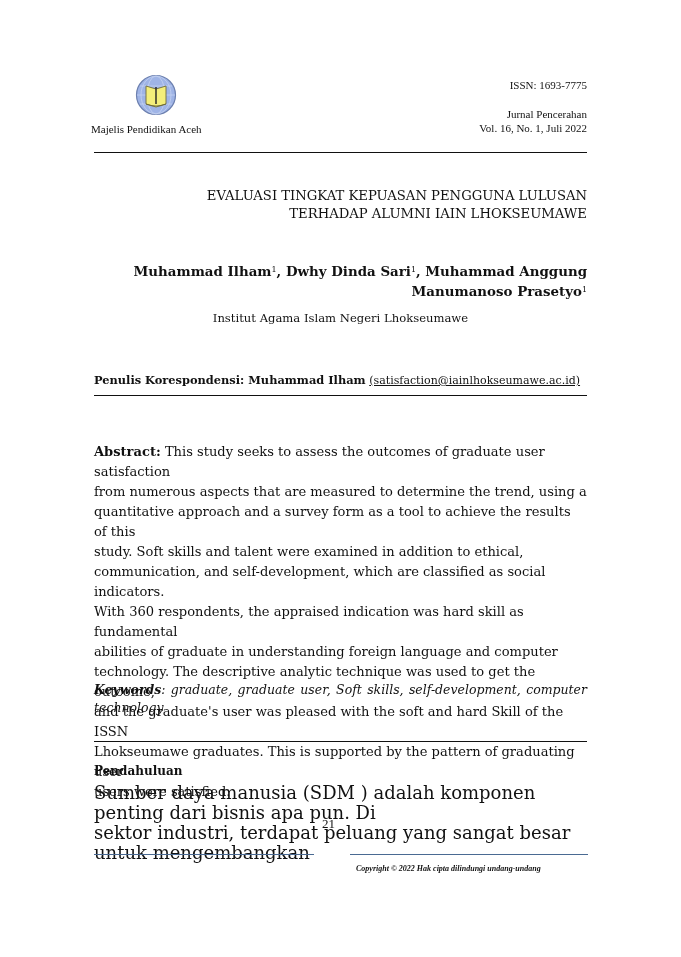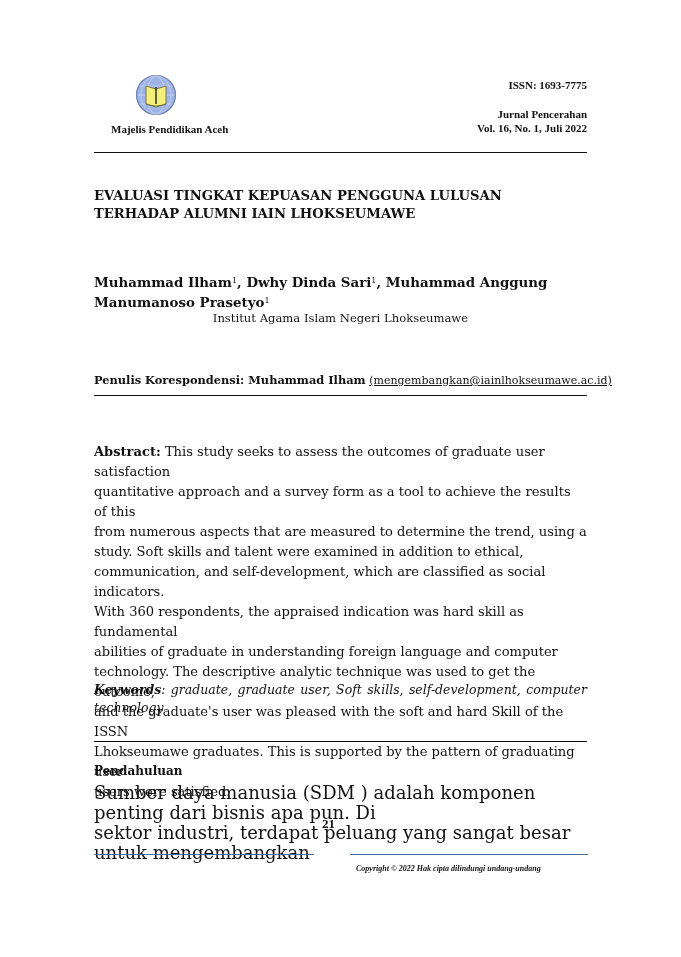--- a/index.html
+++ b/index.html
@@ -1,28 +1,28 @@
 <!DOCTYPE html>
 <html><head>
 <meta charset="utf-8">
 <style>
   html, body { margin: 0; padding: 0; background: #ffffff; }
   body { width: 681px; height: 957px; position: relative; overflow: hidden; color: #111; }
   .serif { font-family: "DejaVu Serif", "Liberation Serif", serif; }
-  .tnr { font-family: "Liberation Serif", serif; font-weight: bold; }
+  .tnr { font-family: "Liberation Serif", serif; }
   .abs { position: absolute; }
 
   #logo { left: 135px; top: 74px; width: 42px; height: 42px; }
-  #publisher { left: 111px; top: 123px; font-size: 11px; }
+  #publisher { left: 91px; top: 123px; font-size: 11px; }
   #issn { right: 94px; top: 79px; font-size: 11px; text-align: right; }
   #journal { right: 94px; top: 107px; font-size: 11px; text-align: right; line-height: 14px; }
   #header-rule { left: 94px; top: 152px; width: 493px; height: 0; border-top: 1.4px solid #111; }
 
-  #title { left: 94px; top: 187px; width: 493px; text-align: left; font-weight: bold; font-size: 13.2px; line-height: 18px; }
-  #authors { left: 94px; top: 272px; width: 493px; text-align: left; font-weight: bold; font-size: 13.4px; line-height: 18.5px; }
+  #title { left: 94px; top: 187px; width: 493px; text-align: right; font-weight: normal; font-size: 13.2px; line-height: 18px; }
+  #authors { left: 94px; top: 261px; width: 493px; text-align: right; font-weight: bold; font-size: 13.4px; line-height: 18.5px; }
   #authors sup, #affil sup { font-size: 8px; vertical-align: 4px; font-weight: normal; }
   #affil { left: 94px; top: 310px; width: 493px; text-align: center; font-size: 11.6px; line-height: 17px; }
   #corr { left: 94px; top: 373px; width: 493px; font-size: 11.4px; white-space: nowrap; }
   #corr .lbl { font-weight: bold; margin-top: 12px; }
   #corr a { color: #111; text-decoration: underline; font-size: 11px; }
   #corr-rule { left: 94px; top: 395px; width: 493px; height: 0; border-top: 1.4px solid #111; }
 
   #abstract { left: 94px; top: 410px; width: 493px; font-size: 13.05px; line-height: 20px; margin-top: 32px; }
   #abstract .lbl { font-weight: bold; }
   #keywords { left: 94px; top: 681px; width: 493px; font-size: 12.5px; line-height: 18px; font-style: italic; text-align: justify; text-align-last: left; }
@@ -76,28 +76,28 @@
     <span>Manumanoso Prasetyo</span><sup>1</sup>
   </div>
 </div>
 
 <div id="affil" class="abs serif">
   <div>Institut Agama Islam Negeri Lhokseumawe</div>
 </div>
 
 <div id="corr" class="abs serif">
   <span class="lbl">Penulis Korespondensi: Muhammad Ilham</span>
-  <a>(mengembangkan@iainlhokseumawe.ac.id)</a>
+  <a>(satisfaction@iainlhokseumawe.ac.id)</a>
 </div>
 <div id="corr-rule" class="abs"></div>
 
 <div id="abstract" class="abs serif">
   <div><span class="lbl">Abstract:</span><span> This study seeks to assess the outcomes of graduate user satisfaction</span></div>
+  <div>from numerous aspects that are measured to determine the trend, using a</div>
   <div>quantitative approach and a survey form as a tool to achieve the results of this</div>
-  <div>from numerous aspects that are measured to determine the trend, using a</div>
   <div>study. Soft skills and talent were examined in addition to ethical,</div>
   <div>communication, and self-development, which are classified as social indicators.</div>
   <div>With 360 respondents, the appraised indication was hard skill as fundamental</div>
   <div>abilities of graduate in understanding foreign language and computer</div>
   <div>technology. The descriptive analytic technique was used to get the outcome,</div>
   <div>and the graduate's user was pleased with the soft and hard Skill of the ISSN</div>
   <div>Lhokseumawe graduates. This is supported by the pattern of graduating user</div>
   <div>users were satisfied.</div>
 </div>
 

